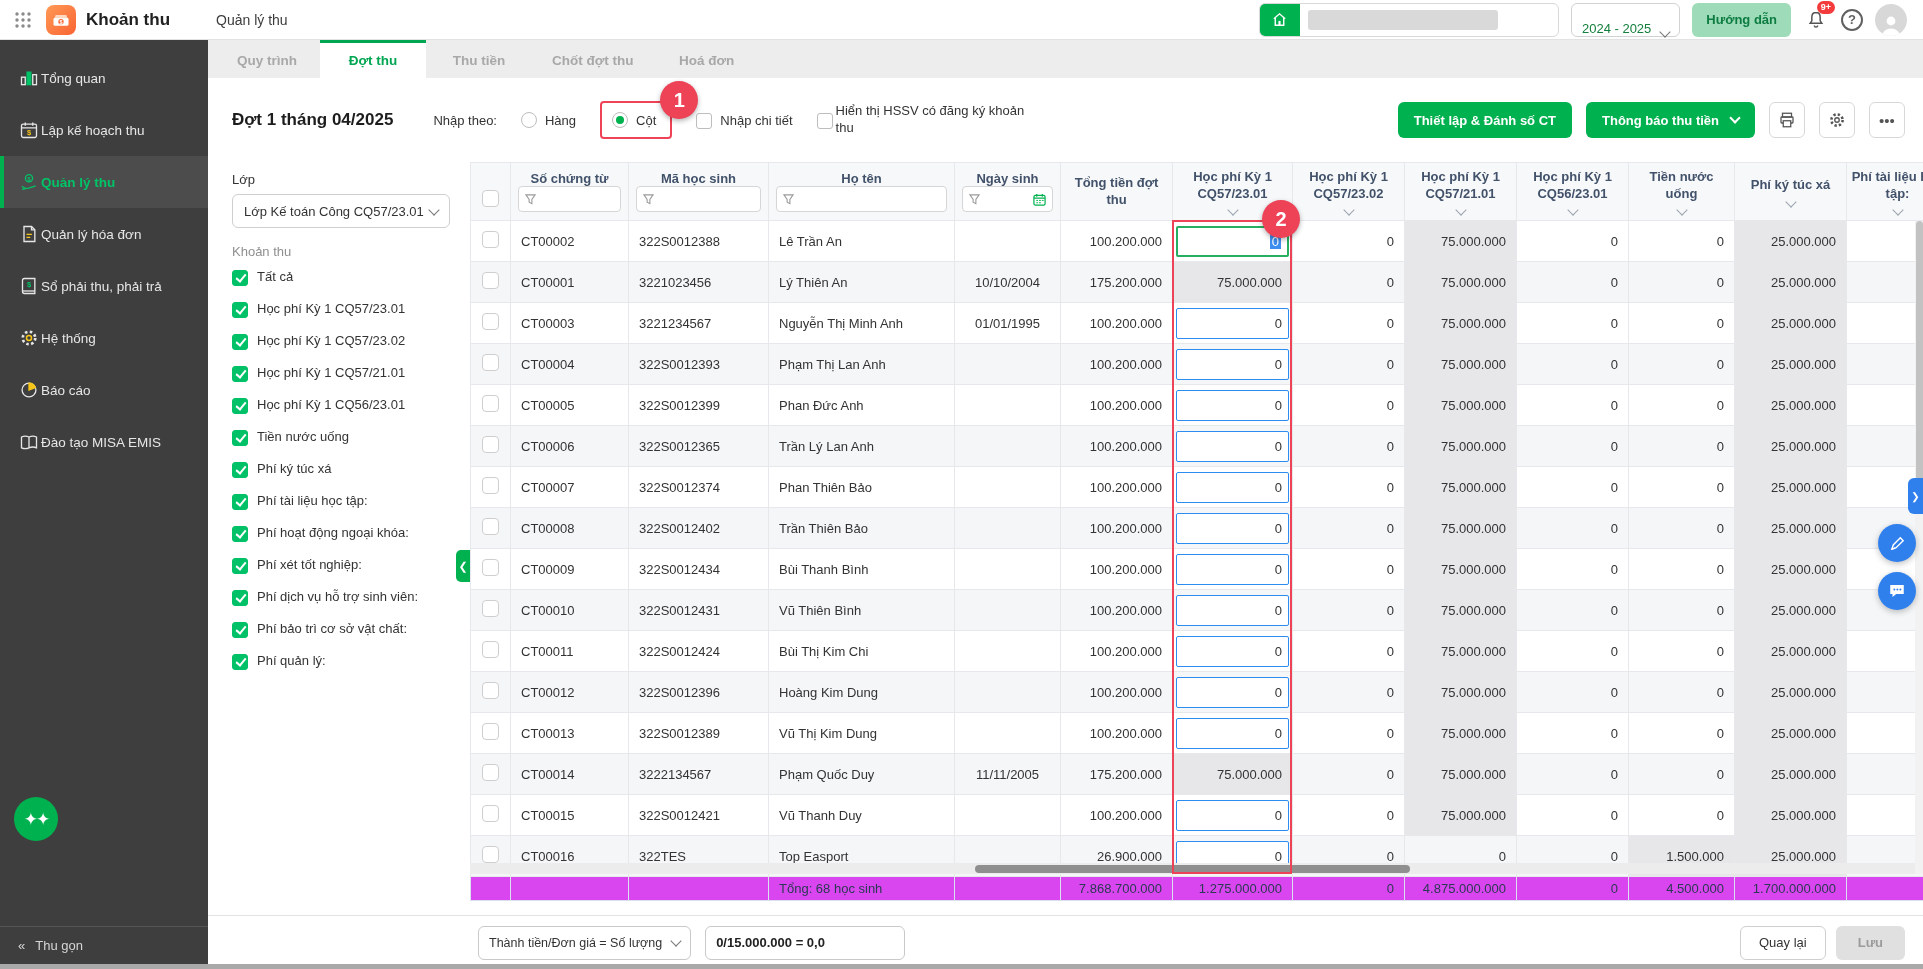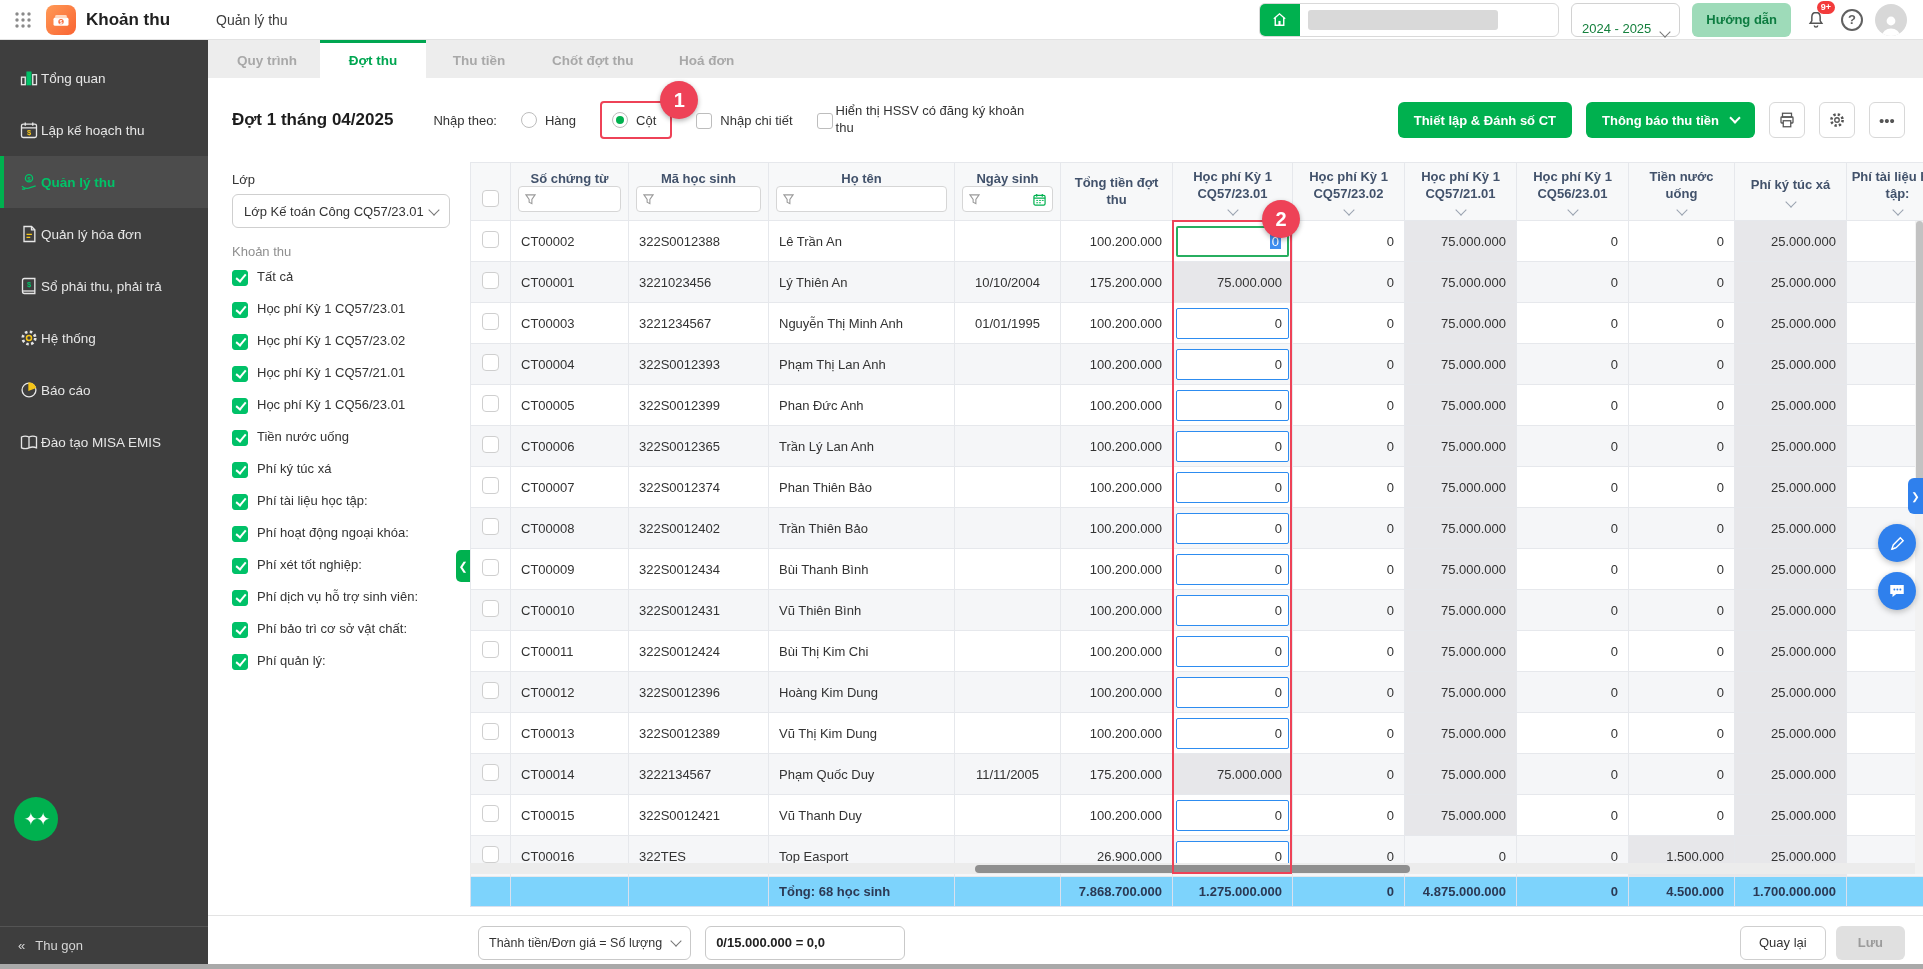--- a/index.html
+++ b/index.html
@@ -106,21 +106,21 @@
   .th-filter{display:flex;flex-direction:column;height:100%;padding:7px 7px 7px;justify-content:center;align-items:center}
   .flt-input{height:26px;border:1px solid #d6d6d6;border-radius:4px;background:#fff;width:100%;
              display:flex;align-items:center;justify-content:space-between;padding:0 6px;cursor:text}
   .th-cb{display:flex;align-items:flex-end;justify-content:center;height:100%;padding-bottom:13px}
   .row-chk{width:17px;height:17px;border:1.5px solid #cfcfcf;border-radius:4px;background:#fff;display:inline-block;cursor:pointer}
   td.edit-cell{padding:0 3px}
   .cell-edit{height:31px;border:1px solid #2d8cf0;border-radius:2px;background:#fff;display:flex;align-items:center;
              justify-content:flex-end;padding:0 6px;width:100%;cursor:text}
   .cell-edit.focused{border:2px solid #27ae60}
   .sel{background:#3e8ef0;color:#fff;padding:0 2px}
-  tfoot td{background:#7dd3fc;font-weight:700;color:#2b3954;height:30px;border-color:#d9e0ee}
+  tfoot td{background:#d946ef;font-weight:400;color:#2b3954;height:24px;border-color:#d9e0ee}
 
   .anno2-rect{position:absolute;left:702px;top:58px;width:120px;height:654px;border:2.5px solid #ee4257;
               pointer-events:none;z-index:6}
   #anno2-badge{position:absolute;left:792px;top:38px}
   .hscroll-track{position:absolute;left:0;width:1453px;top:701px;height:11px;background:#ececec;z-index:5}
   .hscroll-thumb{position:absolute;left:505px;top:1.5px;width:435px;height:8px;background:#8f8f8f;border-radius:4px;cursor:grab}
   .vscroll-track{position:absolute;right:0;top:59px;width:8px;height:653px;background:#f2f2f2;z-index:5}
   .vscroll-thumb{position:absolute;left:0.5px;top:0;width:7px;height:262px;background:#c2c2c2;border-radius:4px;cursor:grab}
 
   

